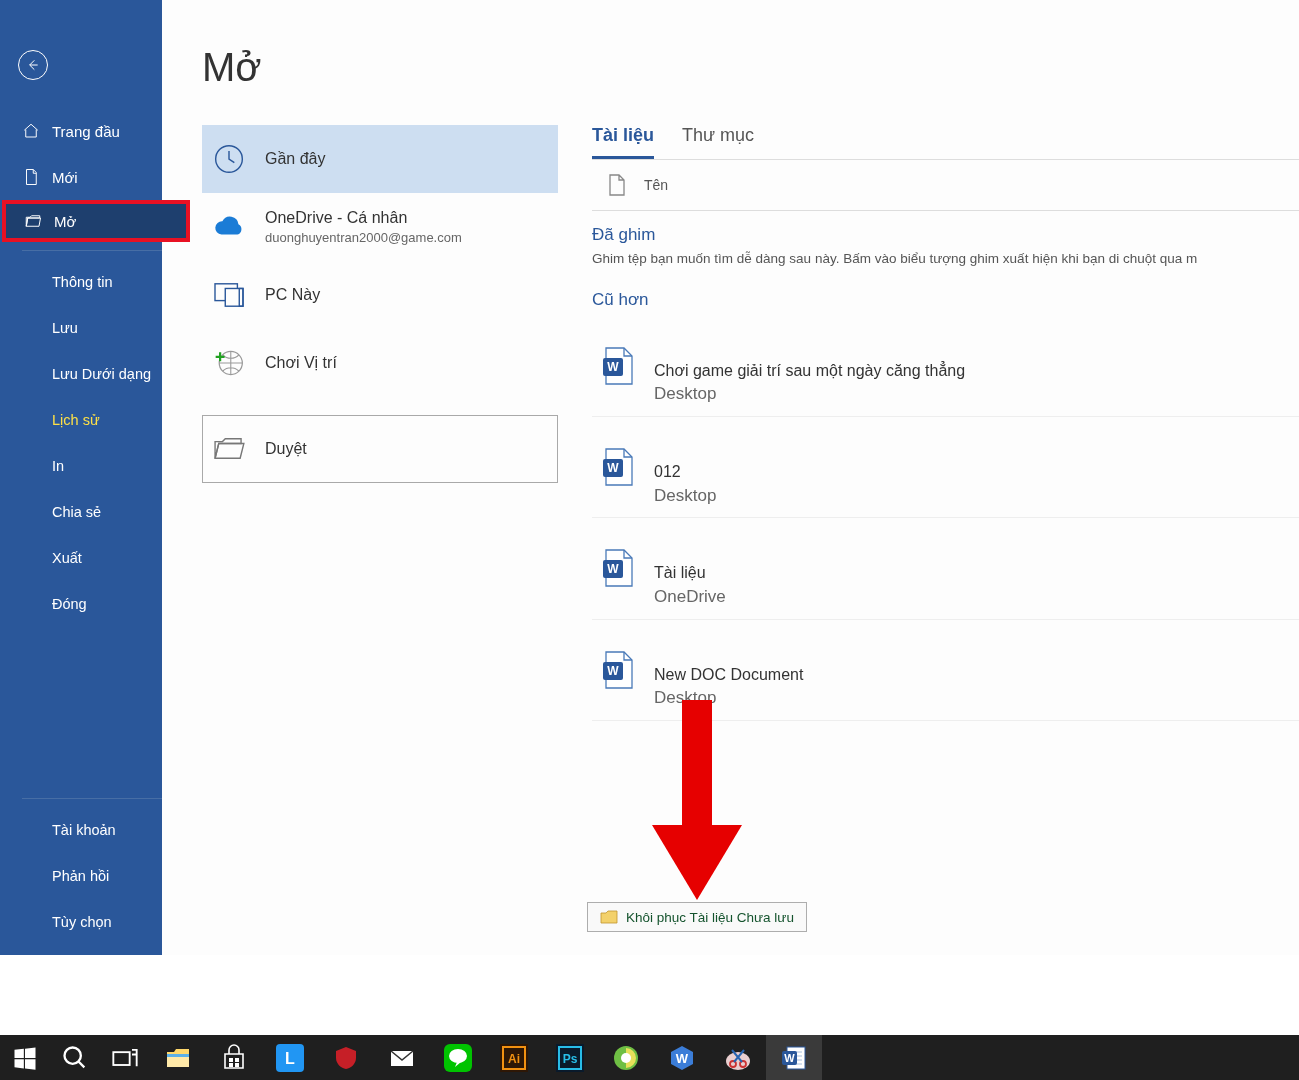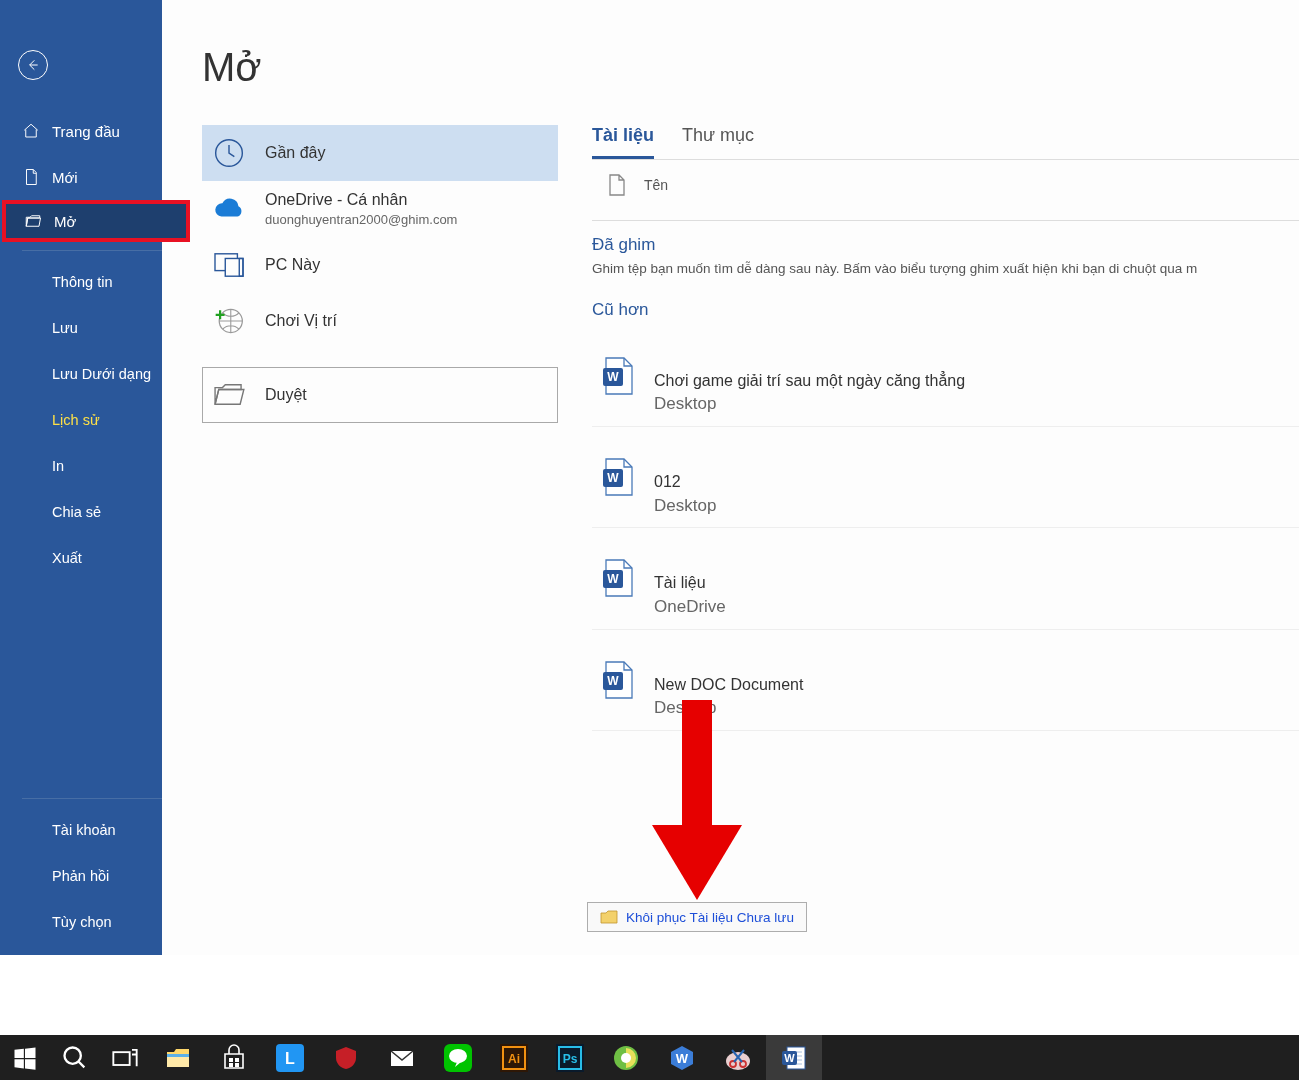--- a/index.html
+++ b/index.html
@@ -19,47 +19,47 @@
 .nav-sep { border-top: 1px solid #476ea5; margin: 8px 22px; }
 .nav-item.selected { outline: 4px solid #e81123; outline-offset: -4px; background: #1e3f6e; position: relative; z-index: 1; margin: 0 2px; height: 42px; }
 .bottom-nav { position: absolute; bottom: 10px; left: 0; right: 0; }
 
 
 .main { position: absolute; top: 0; left: 162px; right: 0; height: 955px; background: #fdfdfd; }
 .page-title { font-size: 40px; font-weight: 300; color: #333; padding: 45px 0 18px 40px; }
 
 
 .locations { position: absolute; top: 125px; left: 40px; width: 356px; }
-.loc-item { display: flex; align-items: center; height: 56px; padding-left: 8px; gap: 18px; cursor: pointer; border: 1px solid transparent; }
+.loc-item { display: flex; align-items: center; height: 68px; padding-left: 8px; gap: 18px; cursor: pointer; border: 1px solid transparent; }
 .loc-item.selected { background: #cddef1; }
 .loc-item.browse { border: 1px solid #a9a9a9; }
 .loc-icon { width: 36px; height: 36px; display: flex; align-items: center; justify-content: center; flex-shrink: 0; }
 .loc-title { font-size: 16px; color: #333; }
 .loc-sub { font-size: 13px; color: #666; }
 .loc-text { display: flex; flex-direction: column; justify-content: center; line-height: 1.4; }
 
 
 .filepane { position: absolute; top: 125px; left: 430px; right: 0; bottom: 0; }
 .tabs { display: flex; gap: 28px; border-bottom: 1px solid #ddd; padding-bottom: 0; }
 .tab { font-size: 18px; color: #555; padding-bottom: 10px; cursor: pointer; }
 .tab.active { color: #2a579a; font-weight: 600; border-bottom: 3px solid #2a579a; }
-.col-header { display: flex; align-items: center; gap: 18px; padding: 14px 0 24px 16px; color: #555; font-size: 14px; border-bottom: 1px solid #ddd; }
+.col-header { display: flex; align-items: center; gap: 18px; padding: 14px 0 14px 16px; color: #555; font-size: 14px; border-bottom: 1px solid #ddd; }
 .section-h { font-size: 17px; color: #2a579a; padding: 14px 15px 6px 0; }
 .section-desc { font-size: 13.5px; color: #555; padding-bottom: 10px; }
 .file-item { display: flex; align-items: center; gap: 18px; padding: 10px 0 10px 10px; border-bottom: 1px solid #eee; cursor: pointer; }
 .file-icon { width: 34px; height: 40px; flex-shrink: 0; }
 .file-name { font-size: 16px; color: #333; }
 .file-loc { font-size: 17px; color: #666; }
 .file-text { line-height: 1.4; margin-top: 34px; }
 
 
 .arrow { position: absolute; left: 490px; top: 700px; width: 90px; height: 200px; }
 
 
-.recover-btn { position: absolute; left: 425px; top: 902px; height: 30px; border: 1px solid #adadad; background: #f9f9f9; display: flex; align-items: center; padding: 0 12px; gap: 8px; font-size: 13.5px; color: #1d4ed8; cursor: pointer; }
+.recover-btn { position: absolute; left: 425px; top: 902px; height: 30px; border: 1px solid #adadad; background: #f9f9f9; display: flex; align-items: center; padding: 0 12px; gap: 8px; font-size: 13.5px; color: #14532d; cursor: pointer; }
 
 
 .taskbar { position: absolute; left: 0; right: 0; bottom: 0; height: 45px; background: #1f1f1f; display: flex; align-items: center; }
 .tb-item { width: 56px; height: 45px; display: flex; align-items: center; justify-content: center; cursor: pointer; position: relative; }
 .tb-item.sys { width: 50px; }
 .tb-item.active { background: #3a3a3a; }
 .tb-ico { width: 28px; height: 28px; }
 </style>
 </head>
 <body>
@@ -108,20 +108,23 @@
     </div>
   <div class="nav-item sub">
       <span>In</span>
     </div>
   <div class="nav-item sub">
       <span>Chia sẻ</span>
     </div>
   <div class="nav-item sub">
       <span>Xuất</span>
     </div>
+  <div class="nav-item sub">
+      <span>Đóng</span>
+    </div>
 
   <div class="bottom-nav">
     <div class="nav-sep"></div>
     <div class="nav-item sub">
         <span>Tài khoản</span>
       </div>
     <div class="nav-item sub">
         <span>Phản hồi</span>
       </div>
     <div class="nav-item sub">
@@ -145,21 +148,21 @@
     </div>
 
     <div class="loc-item">
       <div class="loc-icon">
         <svg viewBox="0 0 36 24" width="34" height="24">
             <path d="M10 20a7 7 0 0 1 1-14 9 9 0 0 1 17 3 6 6 0 0 1-1 11z" fill="#1b7cd6"></path>
           </svg>
       </div>
       <div class="loc-text">
         <div class="loc-title">OneDrive - Cá nhân</div>
-        <div class="loc-sub">duonghuyentran2000@ghim.com</div>
+        <div class="loc-sub">duonghuyentran2000@game.com</div>
       </div>
     </div>
 
     <div class="loc-item">
       <div class="loc-icon">
         <svg viewBox="0 0 36 30" width="34" height="28">
             <rect x="3" y="3" width="24" height="18" fill="none" stroke="#2a579a" stroke-width="1.5"></rect>
             <rect x="14" y="8" width="19" height="19" fill="#fdfdfd" stroke="#2a579a" stroke-width="1.5"></rect>
             <rect x="29" y="8" width="4" height="19" fill="none" stroke="#2a579a" stroke-width="1.5"></rect>
           </svg>

